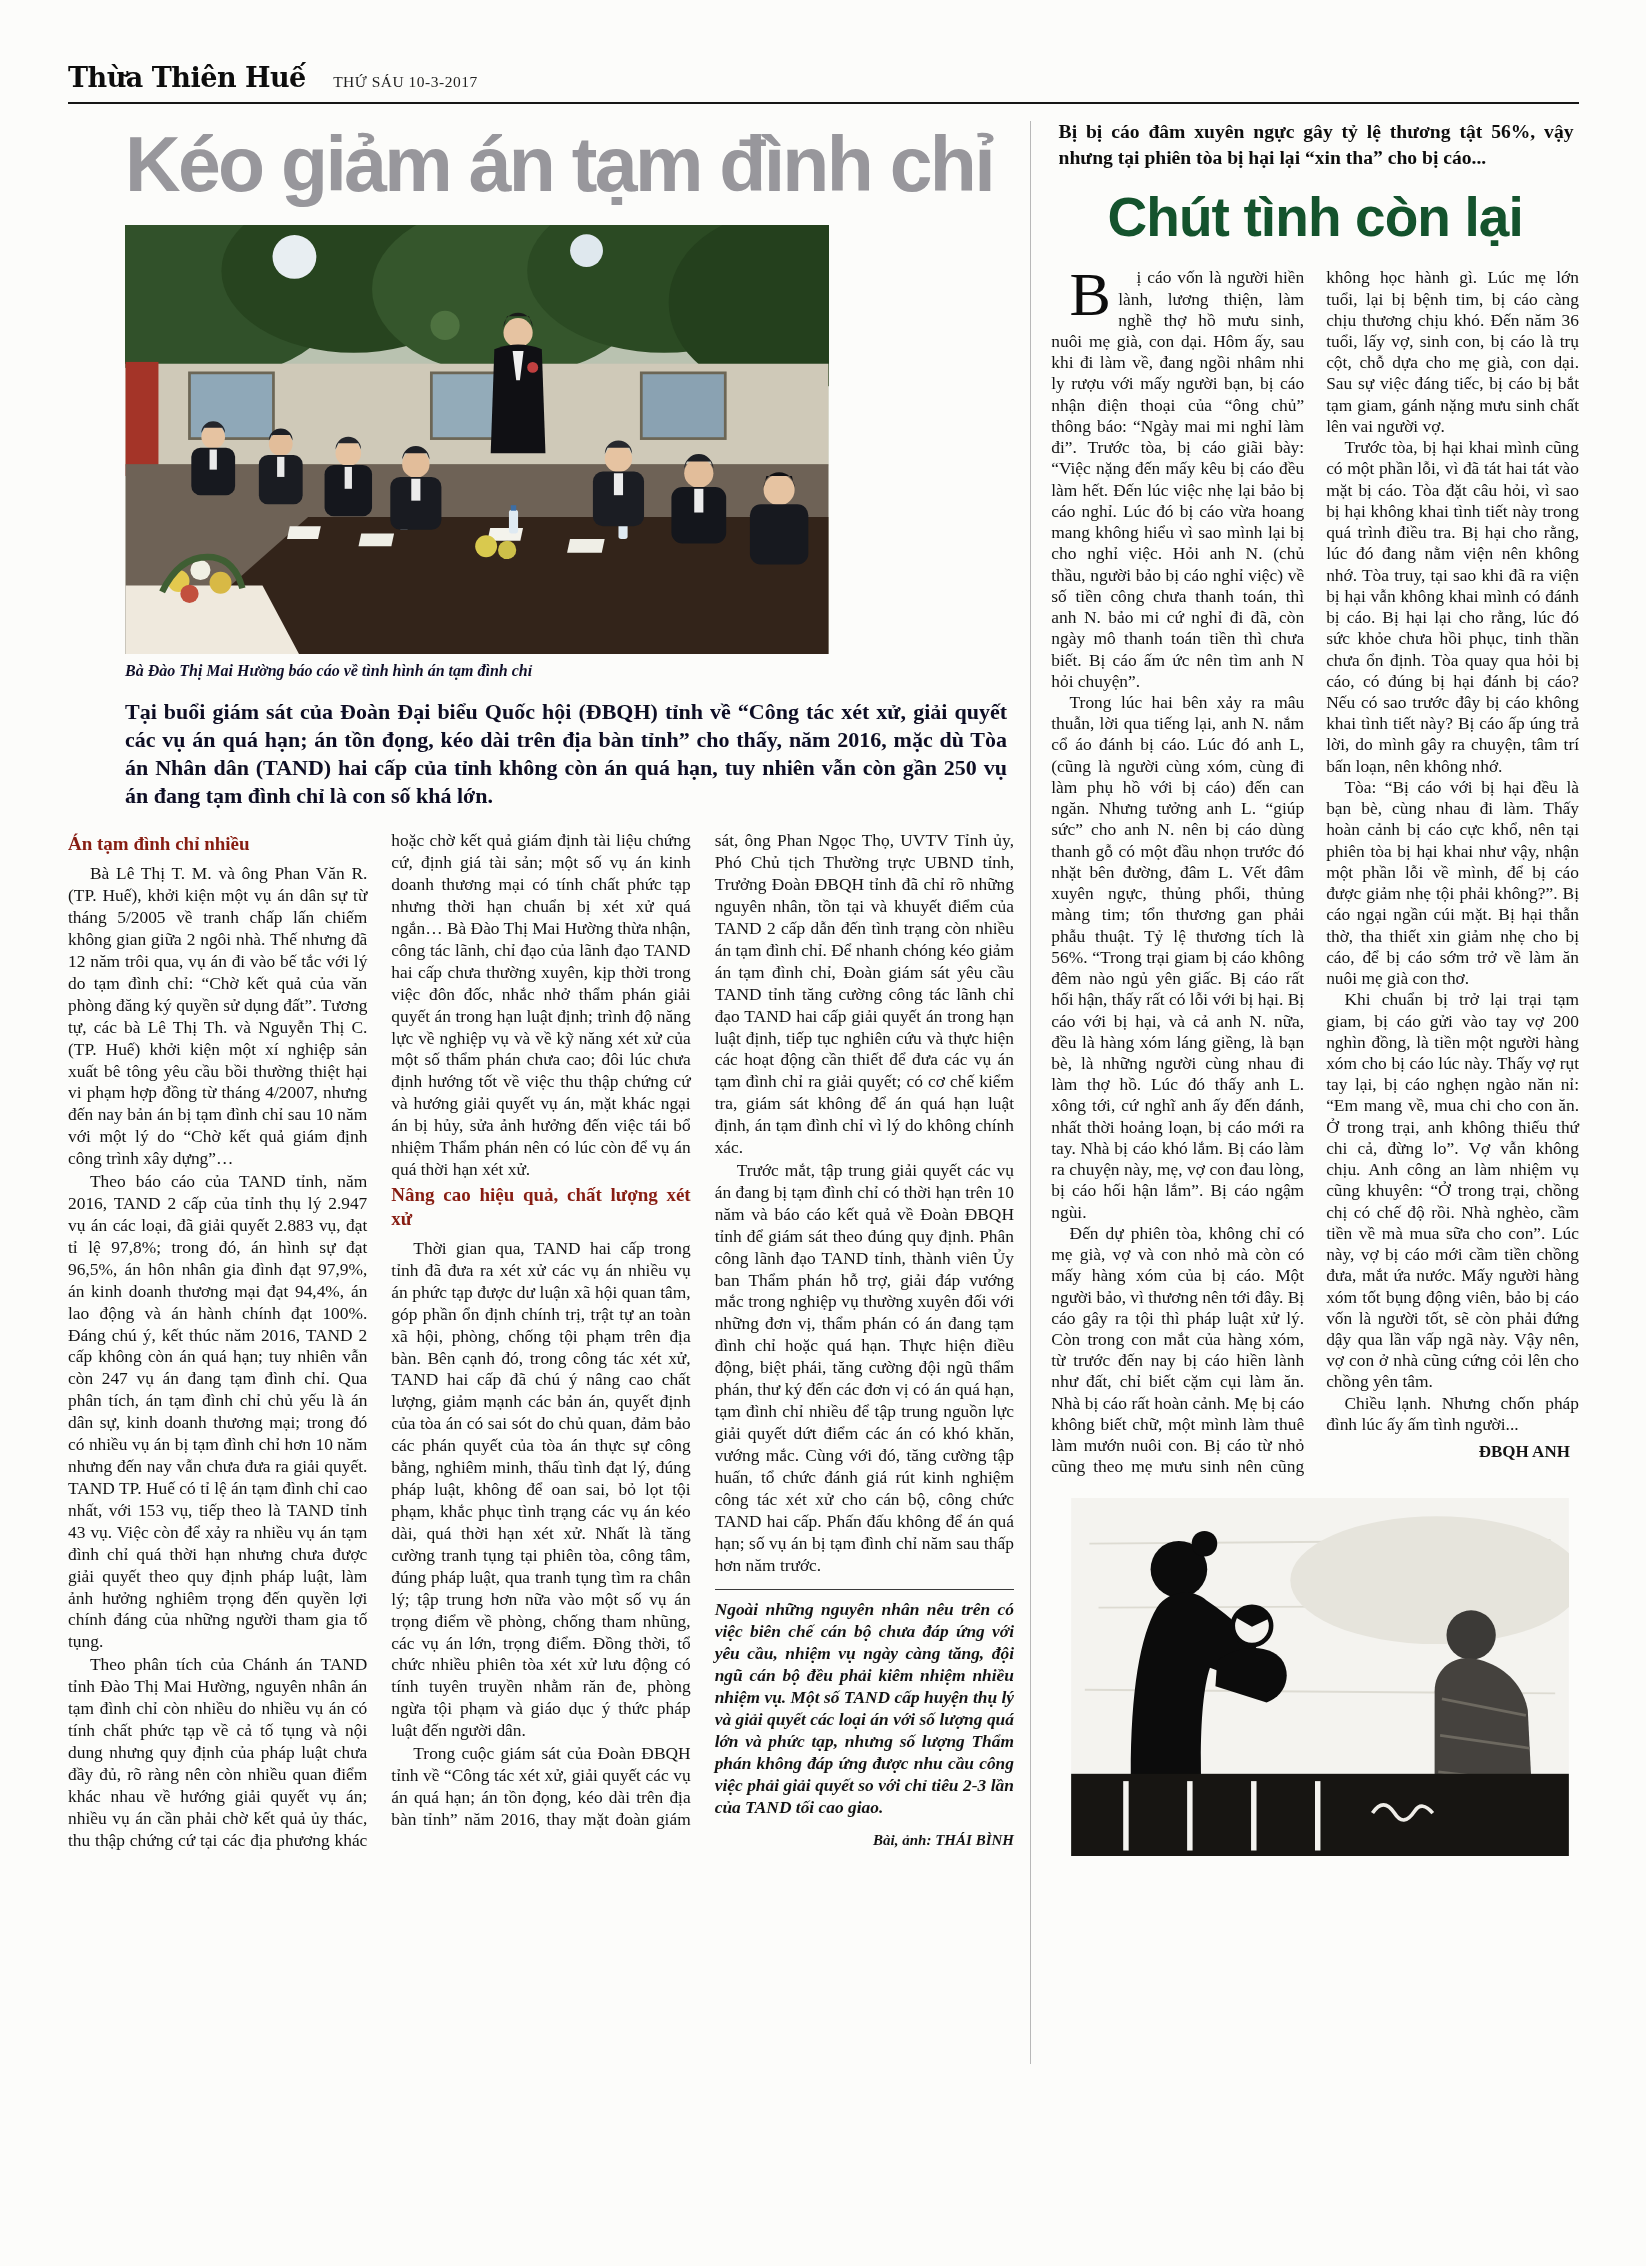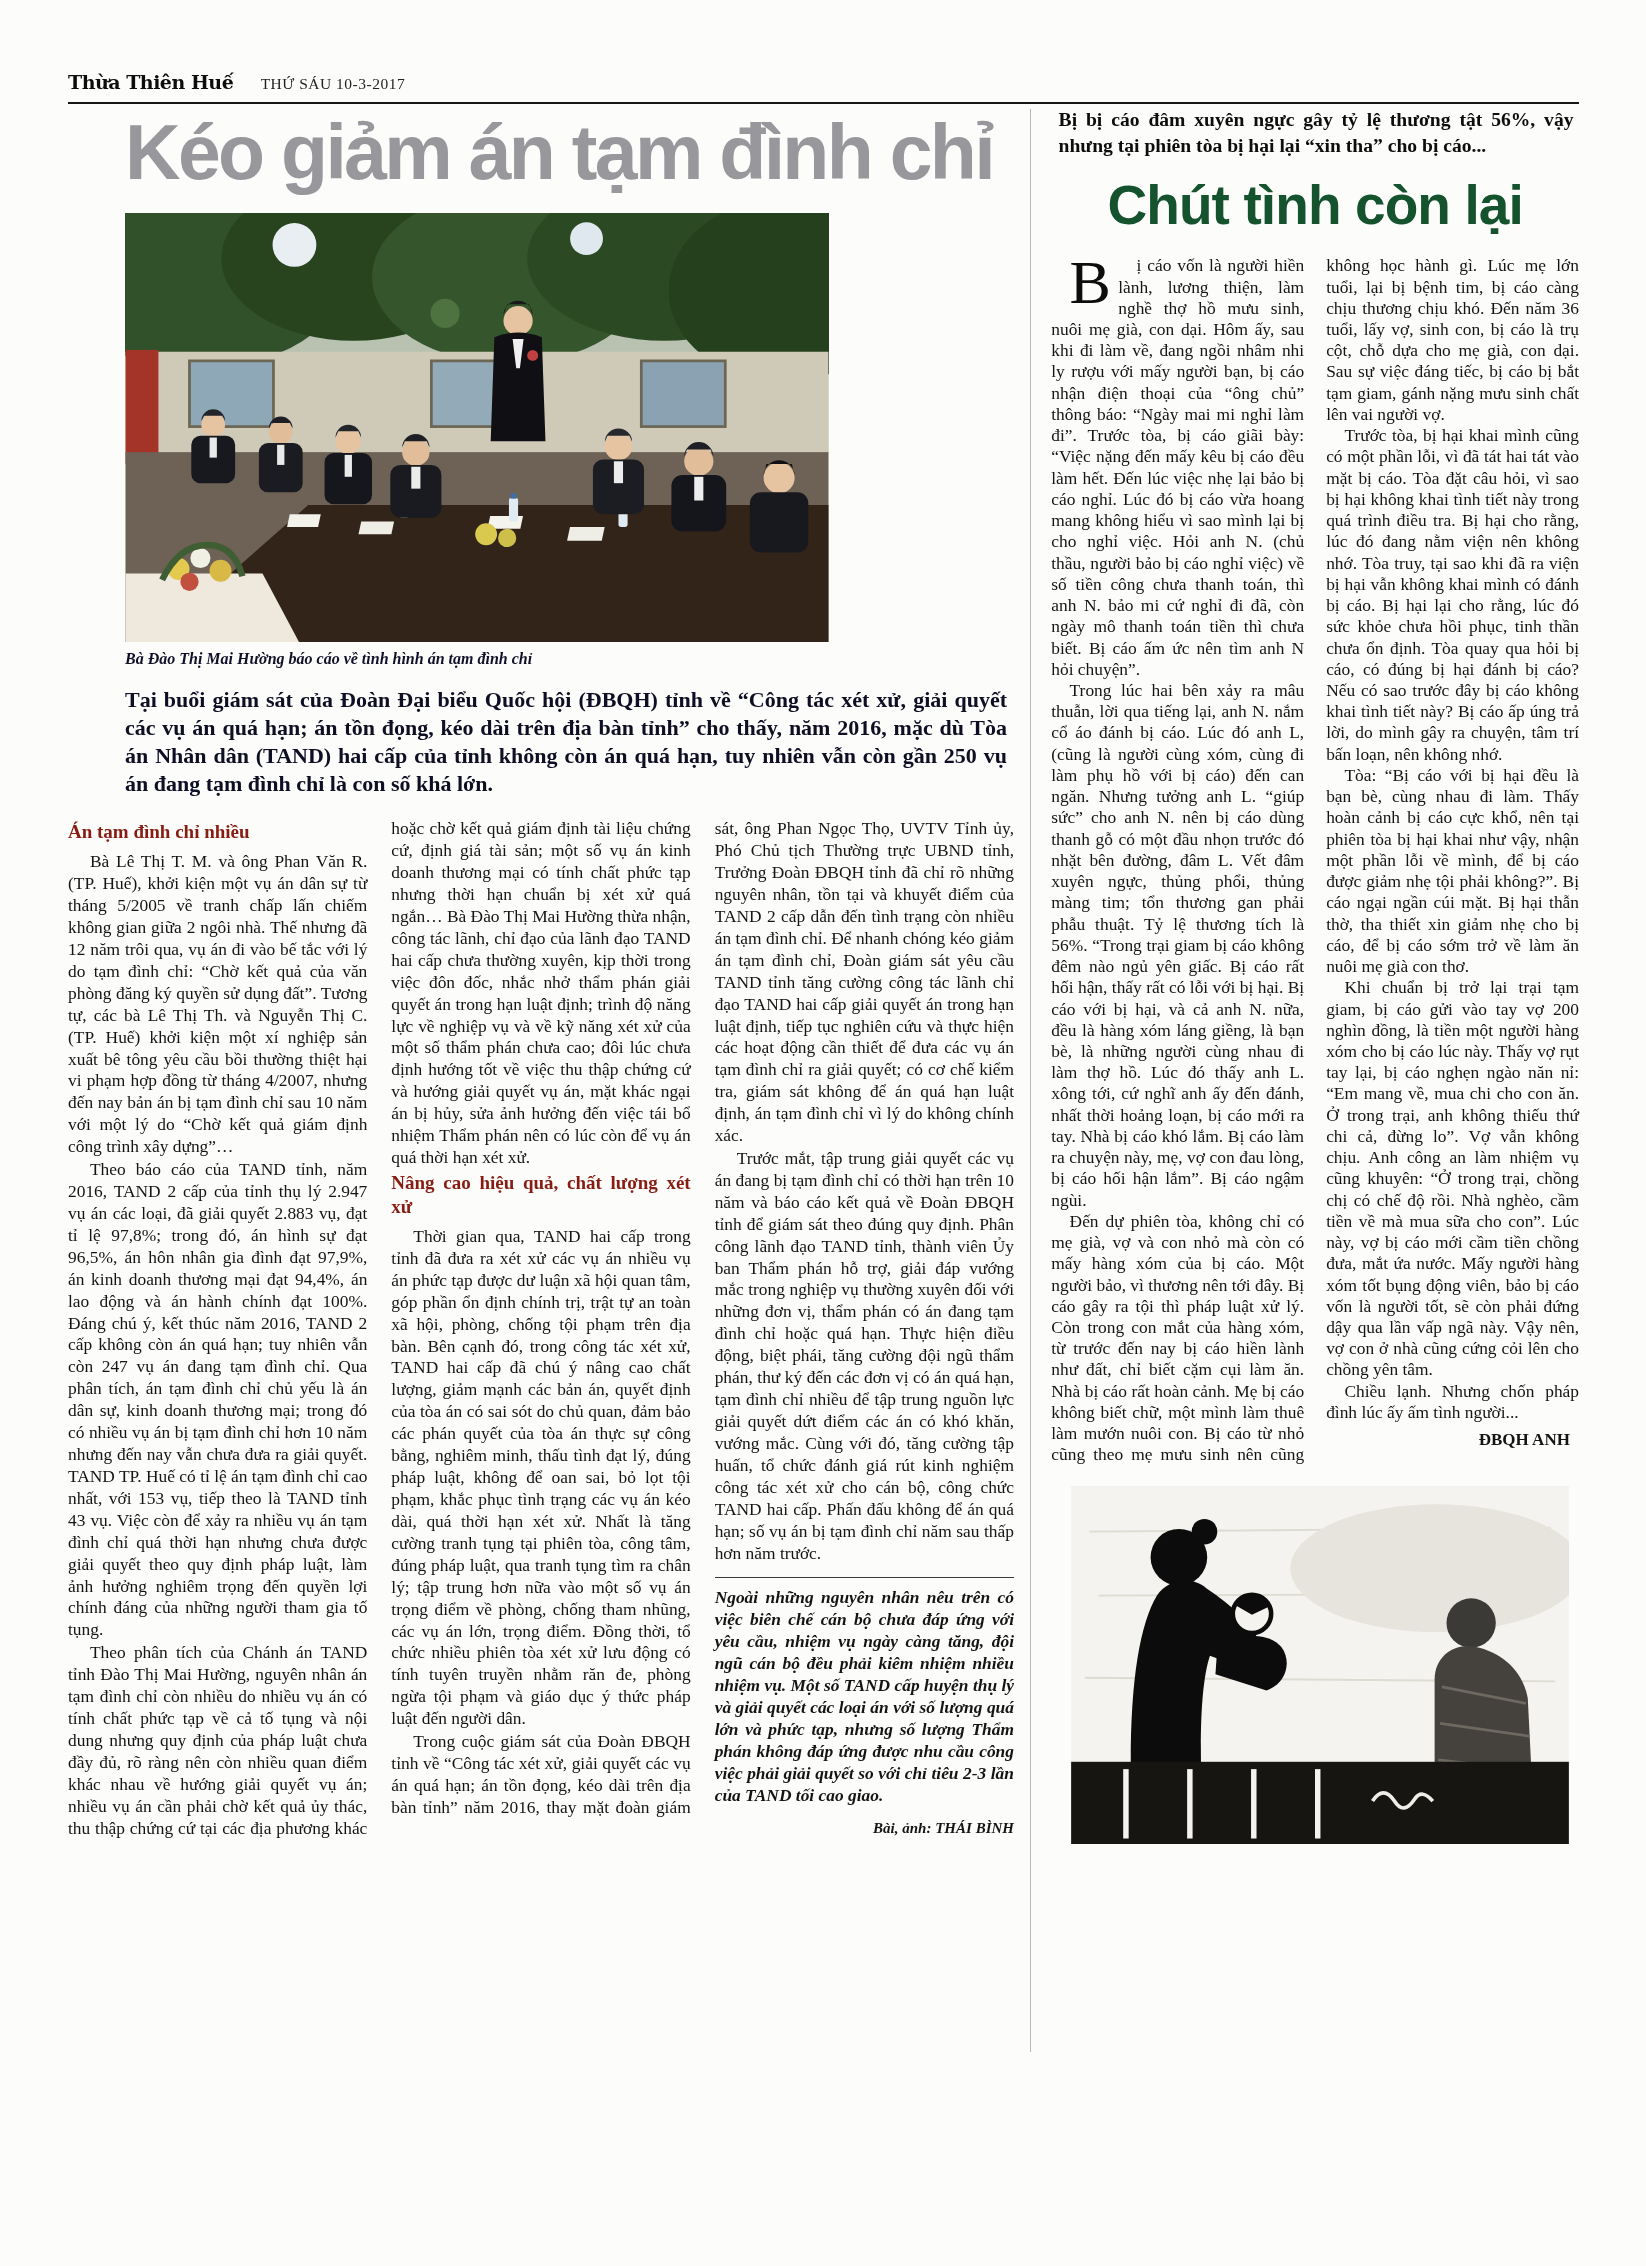--- a/index.html
+++ b/index.html
@@ -6,30 +6,30 @@
   html,body { background:#dcdcdc; }
   .page {
     width:1647px; height:2267px; margin:0 auto; position:relative;
     background:#fcfcfa; color:#191919; overflow:hidden;
     font-family:"Liberation Serif", serif;
     padding:38px 68px 22px 68px;
   }
   
   .masthead-row { display:flex; justify-content:space-between; align-items:flex-end; height:55px; }
   .mast-left { display:flex; align-items:baseline; gap:27.4px; }
-  .mast-logo { font-family:"DejaVu Serif", serif; font-weight:bold; font-size:19px; letter-spacing:-0.5px; color:#0d0d0d; }
+  .mast-logo { font-family:"DejaVu Serif", serif; font-weight:bold; font-size:27px; letter-spacing:-0.5px; color:#0d0d0d; }
   .mast-date { font-size:15.5px; letter-spacing:0.5px; color:#222; }
   .mast-right { display:flex; align-items:center; gap:18.3px; }
   .section-title { font-size:29px; letter-spacing:0.9px; color:#111; }
   .header-vbar { width:1.8px; height:57px; background:#888; }
   .page-num { font-size:60px; line-height:0.85; color:#222; font-family:"Liberation Serif", serif; }
   .rule { height:1.8px; background:#161616; margin-top:9.1px; }
 
   
-  .content { display:flex; margin-top:1px; align-items:stretch; }
+  .content { display:flex; margin-top:13px; align-items:stretch; }
   .left-article { width:946px; flex:0 0 auto; }
   .divider { width:0.9px; background:#b8b8b8; margin:3.7px 20px 0 16.4px; flex:0 0 auto; }
   .right-article { flex:1 1 auto; min-width:0; }
 
   
   .headline-gray {
     font-family:"Liberation Sans", sans-serif; font-weight:700;
     font-size:77px; line-height:1.0; letter-spacing:-2.7px;
     color:#98979c; margin:9.1px 0 22px 57px; white-space:nowrap;
   }

